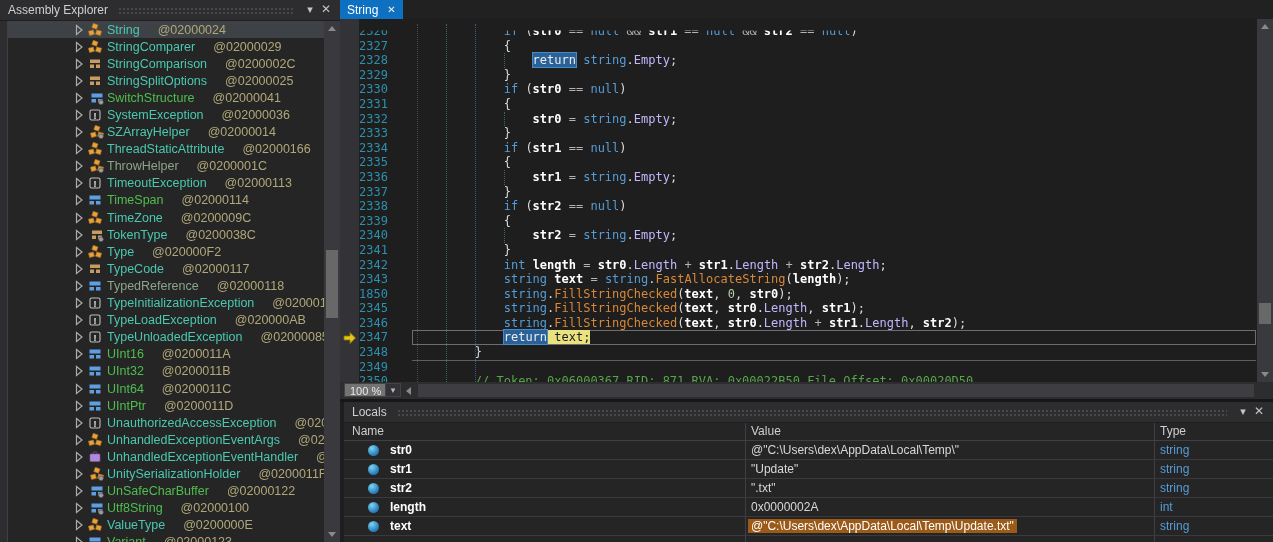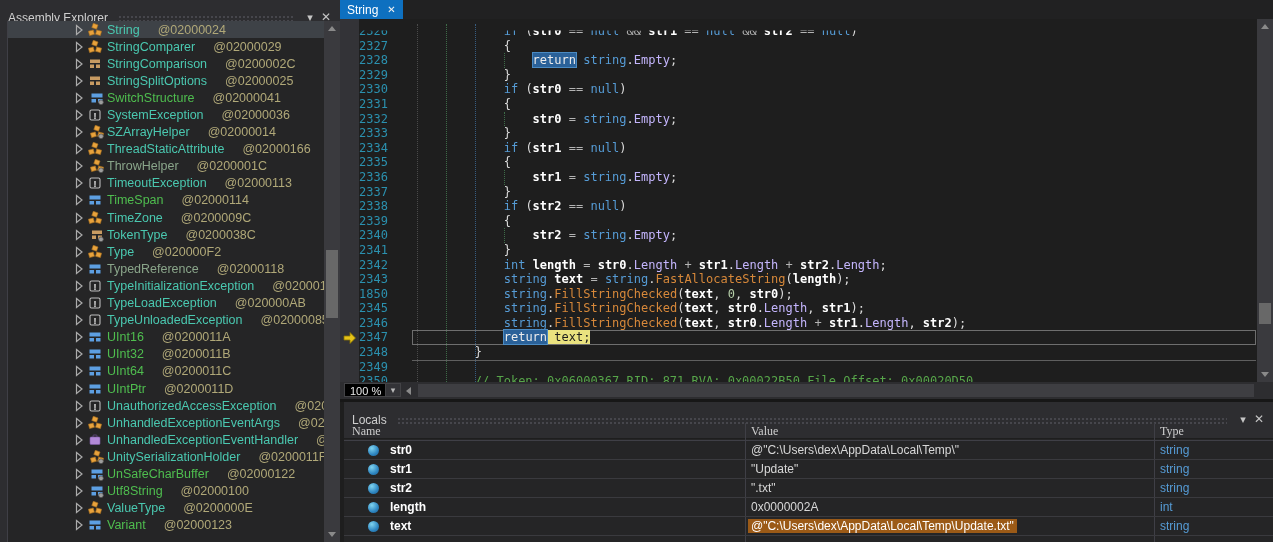--- a/index.html
+++ b/index.html
@@ -1,20 +1,20 @@
 <!DOCTYPE html>
 <html><head>
 <meta charset="utf-8">
 <style>
   html,body{margin:0;padding:0;background:#111;}
   #app{position:relative;width:1273px;height:542px;background:#1E1E1E;overflow:hidden;
        font-family:"Liberation Sans",sans-serif;color:#CCC;-webkit-font-smoothing:antialiased;}
   
   #explorer{position:absolute;left:0;top:0;width:340px;height:542px;background:#252526;border-right:1px solid #1A1A1A;}
-  .panel-head{position:absolute;left:0;top:0;right:0;height:37px;background:#2D2D30;display:flex;align-items:center;
+  .panel-head{position:absolute;left:0;top:0;right:0;height:21px;background:#2D2D30;display:flex;align-items:center;
               padding:0 6px 0 8px;box-sizing:border-box;border-bottom:1px solid #1E1E1E;font-size:12px;color:#CFCFCF;}
   .grip{flex:1;height:9px;margin:2px 8px 0 10px;
         background-image:radial-gradient(circle,#46464C 1px,transparent 1.2px);background-size:4px 4px;}
   .head-btn{width:16px;height:16px;line-height:15px;text-align:center;color:#C5C5C5;font-size:11px;cursor:default;}
   .head-btn.x{font-size:12px;}
   #left-strip{position:absolute;left:0;top:21px;bottom:0;width:7px;background:#2D2D30;border-right:1px solid #3F3F46;}
   #tree{position:absolute;left:8px;top:21px;right:16px;bottom:0;overflow:hidden;}
   .trow{height:17.1px;display:flex;align-items:center;padding-left:64px;font-size:12.5px;white-space:nowrap;}
   .trow.sel{background:#3E4247;}
   .trow .lbl{margin-left:5px;}
@@ -48,32 +48,32 @@
   .cl .cd{position:absolute;left:77px;white-space:pre;}
   #code-lines .cl:first-child span{clip-path:inset(45% 0 0 0);}
   .t-k{color:#569CD6}.t-v{color:#FFF;font-weight:bold}.t-o{color:#B4B4B4}.t-t{color:#DCDCDC}
   .t-m{color:#c4b5fd}.t-f{color:#D7883A}.t-n{color:#B5CEA8}.t-c{color:#57A64A}
   .t-r{background:#2A6199;outline:1px solid #4A8AC2;color:#ECECEC}
   .t-y{background:#EAE27F;color:#1C1C1C}
   #cur-arrow{position:absolute;left:2px;top:312px;}
   #ed-sb{left:auto;right:0;top:0;bottom:0;}
   
   #bottombar{position:absolute;left:0;top:382px;right:0;height:17px;background:#2D2D30;}
-  #zoombox{position:absolute;left:4px;top:1px;width:42px;height:14px;background:#000000;border:1px solid #434346;
+  #zoombox{position:absolute;left:4px;top:1px;width:42px;height:14px;background:#737373;border:1px solid #434346;
            font-size:11px;color:#E8E8E8;line-height:14px;padding-left:5px;box-sizing:border-box;}
   #zoomdrop{position:absolute;left:46px;top:1px;width:15px;height:14px;background:#333337;border:1px solid #434346;
             border-left:none;color:#B8B8B8;font-size:9px;text-align:center;line-height:13px;box-sizing:border-box;}
   #h-left{position:absolute;left:66px;top:5px;width:0;height:0;border-top:4px solid transparent;border-bottom:4px solid transparent;border-right:5px solid #8A8A8A;}
   #h-thumb{position:absolute;left:78px;top:2px;width:836px;height:13px;background:#3E3E42;}
   
   #splitter{position:absolute;left:0;top:399px;right:0;height:3px;background:#171717;}
   #locals{position:absolute;left:4px;top:402px;right:0;bottom:0;background:#252526;}
   #locals .panel-head{background:#2D2D30;}
   #col-head{position:absolute;left:0;top:21px;right:0;height:17px;border-bottom:1px solid #3F3F46;font-size:12px;color:#CFCFCF;}
-  #col-head span{position:absolute;top:1px;font-family:Liberation Serif, serif;}
+  #col-head span{position:absolute;top:1px;}
   .vline{position:absolute;top:21px;bottom:0;width:0;border-left:1px solid #3F3F46;}
   #locals-rows{position:absolute;left:0;top:39px;right:0;}
   .lr{position:relative;height:18px;border-bottom:1px solid #3A3A3E;font-size:12px;}
   .lr .lico{position:absolute;left:24px;top:4px;width:11px;height:11px;border-radius:50%;
             background:radial-gradient(circle at 35% 30%,#7FD4F0,#2E86C1 60%,#1B5E8E);}
   .lr .lname{position:absolute;left:46px;top:2px;color:#FFF;font-weight:bold;}
   .lr .lval{position:absolute;left:407px;top:2px;color:#D8D8D8;white-space:pre;}
   .lr .lval.changed{background:#9B5A17;color:#FFF;padding:0 3px;left:404px;}
   .lr .ltype{position:absolute;left:816px;top:2px;color:#569CD6;}
 </style>
@@ -293,20 +293,34 @@
           </svg>
           <svg class="tico" viewBox="0 0 14 14">
             <g fill="#E8A23C" stroke="#A8701F" stroke-width="0.6">
               <rect x="4.5" y="1" width="5" height="4.5" transform="rotate(20 7 3)"></rect>
               <rect x="1" y="7.5" width="5" height="4.5" transform="rotate(-15 3.5 10)"></rect>
               <rect x="8" y="7.5" width="5" height="4.5" transform="rotate(15 10.5 10)"></rect>
             </g>
           </svg>
           <span class="lbl c-teal">Type</span>
           <span class="addr">@020000F2</span>
+        </div>
+        <div class="trow">
+          <svg class="texp" viewBox="0 0 14 14">
+            <polygon points="4.5,2.5 10,7 4.5,11.5" fill="none" stroke="#ABABAB" stroke-width="1.2"></polygon>
+          </svg>
+          <svg class="tico" viewBox="0 0 14 14">
+            <g fill="#C89B62">
+              <rect x="2" y="2.5" width="10" height="3.5"></rect>
+              <rect x="2" y="7.5" width="4" height="3.5"></rect>
+              <rect x="8" y="7.5" width="4" height="3.5"></rect>
+            </g>
+          </svg>
+          <span class="lbl c-teal">TypeCode</span>
+          <span class="addr">@02000117</span>
         </div>
         <div class="trow">
           <svg class="texp" viewBox="0 0 14 14">
             <polygon points="4.5,2.5 10,7 4.5,11.5" fill="none" stroke="#ABABAB" stroke-width="1.2"></polygon>
           </svg>
           <svg class="tico" viewBox="0 0 14 14">
             <g fill="#5D9FE2">
               <rect x="1.5" y="2.5" width="11" height="4"></rect>
               <rect x="1.5" y="8" width="4.5" height="3.5"></rect>
               <rect x="8" y="8" width="4.5" height="3.5"></rect>

